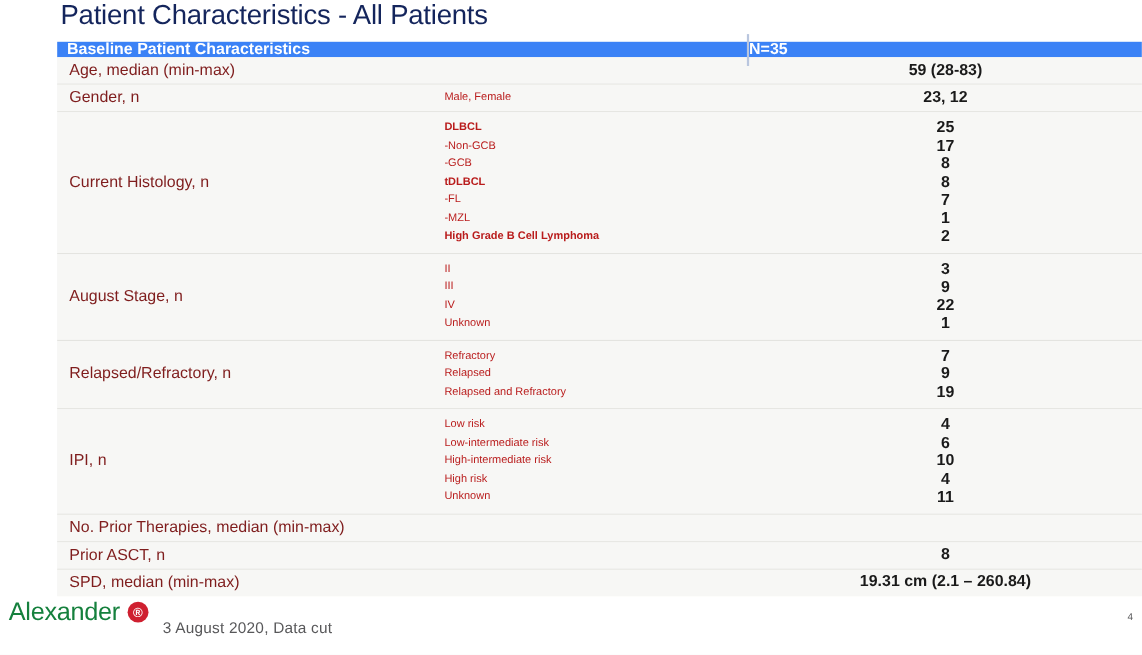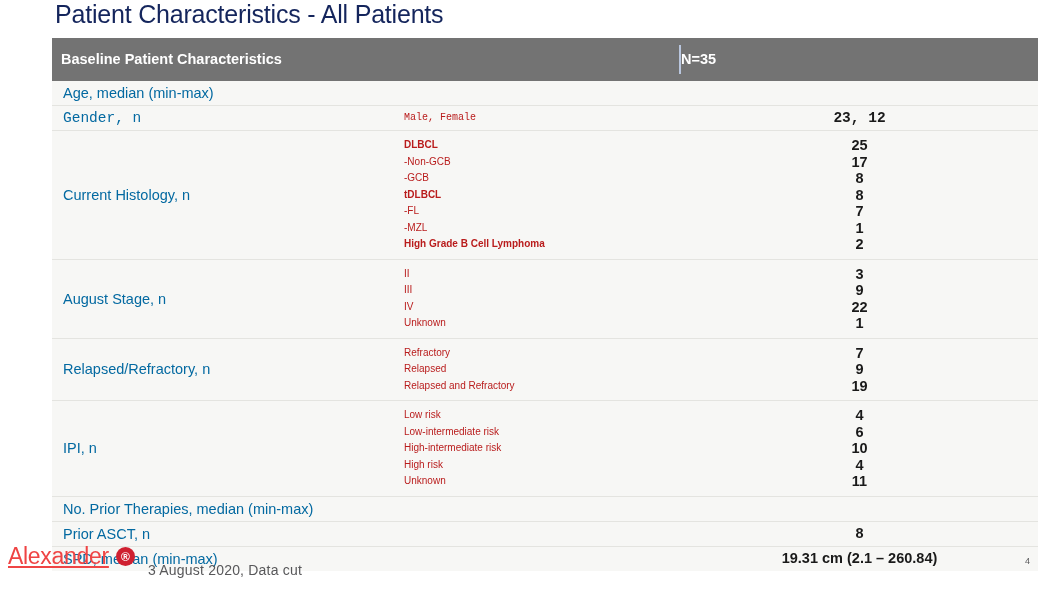--- a/index.html
+++ b/index.html
@@ -30,22 +30,22 @@
   
   .table-wrap {
     position: absolute;
     left: 52px;
     top: 38px;
     width: 986px;
     background: #f7f7f5;
   }
   .thead {
     display: flex;
-    height: 43px;
-    background: #737373;
+    height: 14px;
+    background: #3b82f6;
     align-items: center;
   }
   .th-left {
     width: 629px;
     box-sizing: border-box;
     padding-left: 9px;
     color: #ffffff;
     font-size: 14.5px;
     font-weight: bold;
     border-right: 2px solid #b9c6de;
@@ -69,21 +69,21 @@
     border-bottom: 1px solid #e4e4e0;
     background: #f7f7f5;
   }
   .trow:last-child { border-bottom: none; }
 
   .c-label {
     width: 352px;
     box-sizing: border-box;
     padding-left: 11px;
     font-size: 14.5px;
-    color: #0369a1;
+    color: #7f1d1d;
   }
   .c-mid {
     width: 277px;
     box-sizing: border-box;
     font-size: 10px;
     color: #b91c1c;
   }
   .c-val {
     flex: 1;
     box-sizing: border-box;
@@ -104,24 +104,23 @@
   .logo {
     position: absolute;
     left: 8px;
     top: 543px;
     display: flex;
     align-items: center;
     gap: 7px;
   }
   .logo-text {
     font-size: 23px;
-    color: #ef4444;
+    color: #15803d;
     font-family: "Liberation Sans", sans-serif;
     letter-spacing: -0.3px;
-    text-decoration: underline;
   }
   .logo-mark {
     width: 19px;
     height: 19px;
     border-radius: 50%;
     background: #cf2030;
     color: #ffffff;
     font-size: 12px;
     font-weight: bold;
     display: flex;
@@ -152,22 +151,25 @@
 
 <div class="table-wrap">
   <div class="thead">
     <div class="th-left">Baseline Patient Characteristics</div>
     <div class="th-right">N=35</div>
   </div>
   <div id="tbody">
       <div class="trow" style="min-height: 24px;">
         <div class="c-label">Age, median (min-max)</div>
         <div class="c-mid lines"></div>
-      </div>
-      <div class="trow" style="min-height: 24px; font-family: Liberation Mono, monospace;">
+        <div class="c-val val-lines">
+          <div>59 (28-83)</div>
+        </div>
+      </div>
+      <div class="trow" style="min-height: 24px;">
         <div class="c-label">Gender, n</div>
         <div class="c-mid lines">
           <div>Male, Female</div>
         </div>
         <div class="c-val val-lines">
           <div>23, 12</div>
         </div>
       </div>
       <div class="trow" style="min-height: 127.5px;">
         <div class="c-label">Current Histology, n</div>

